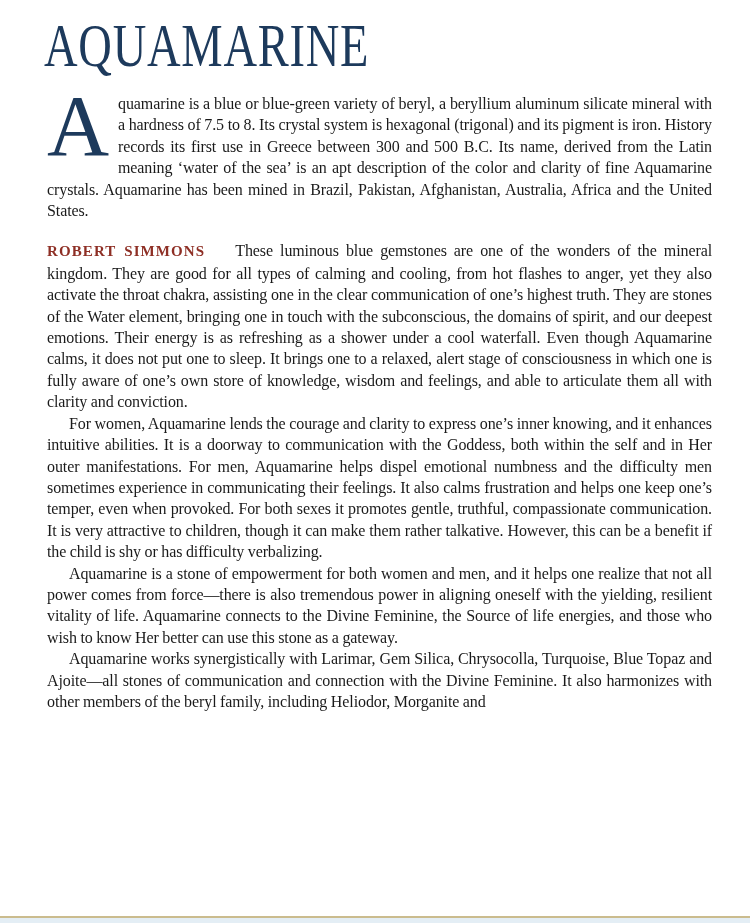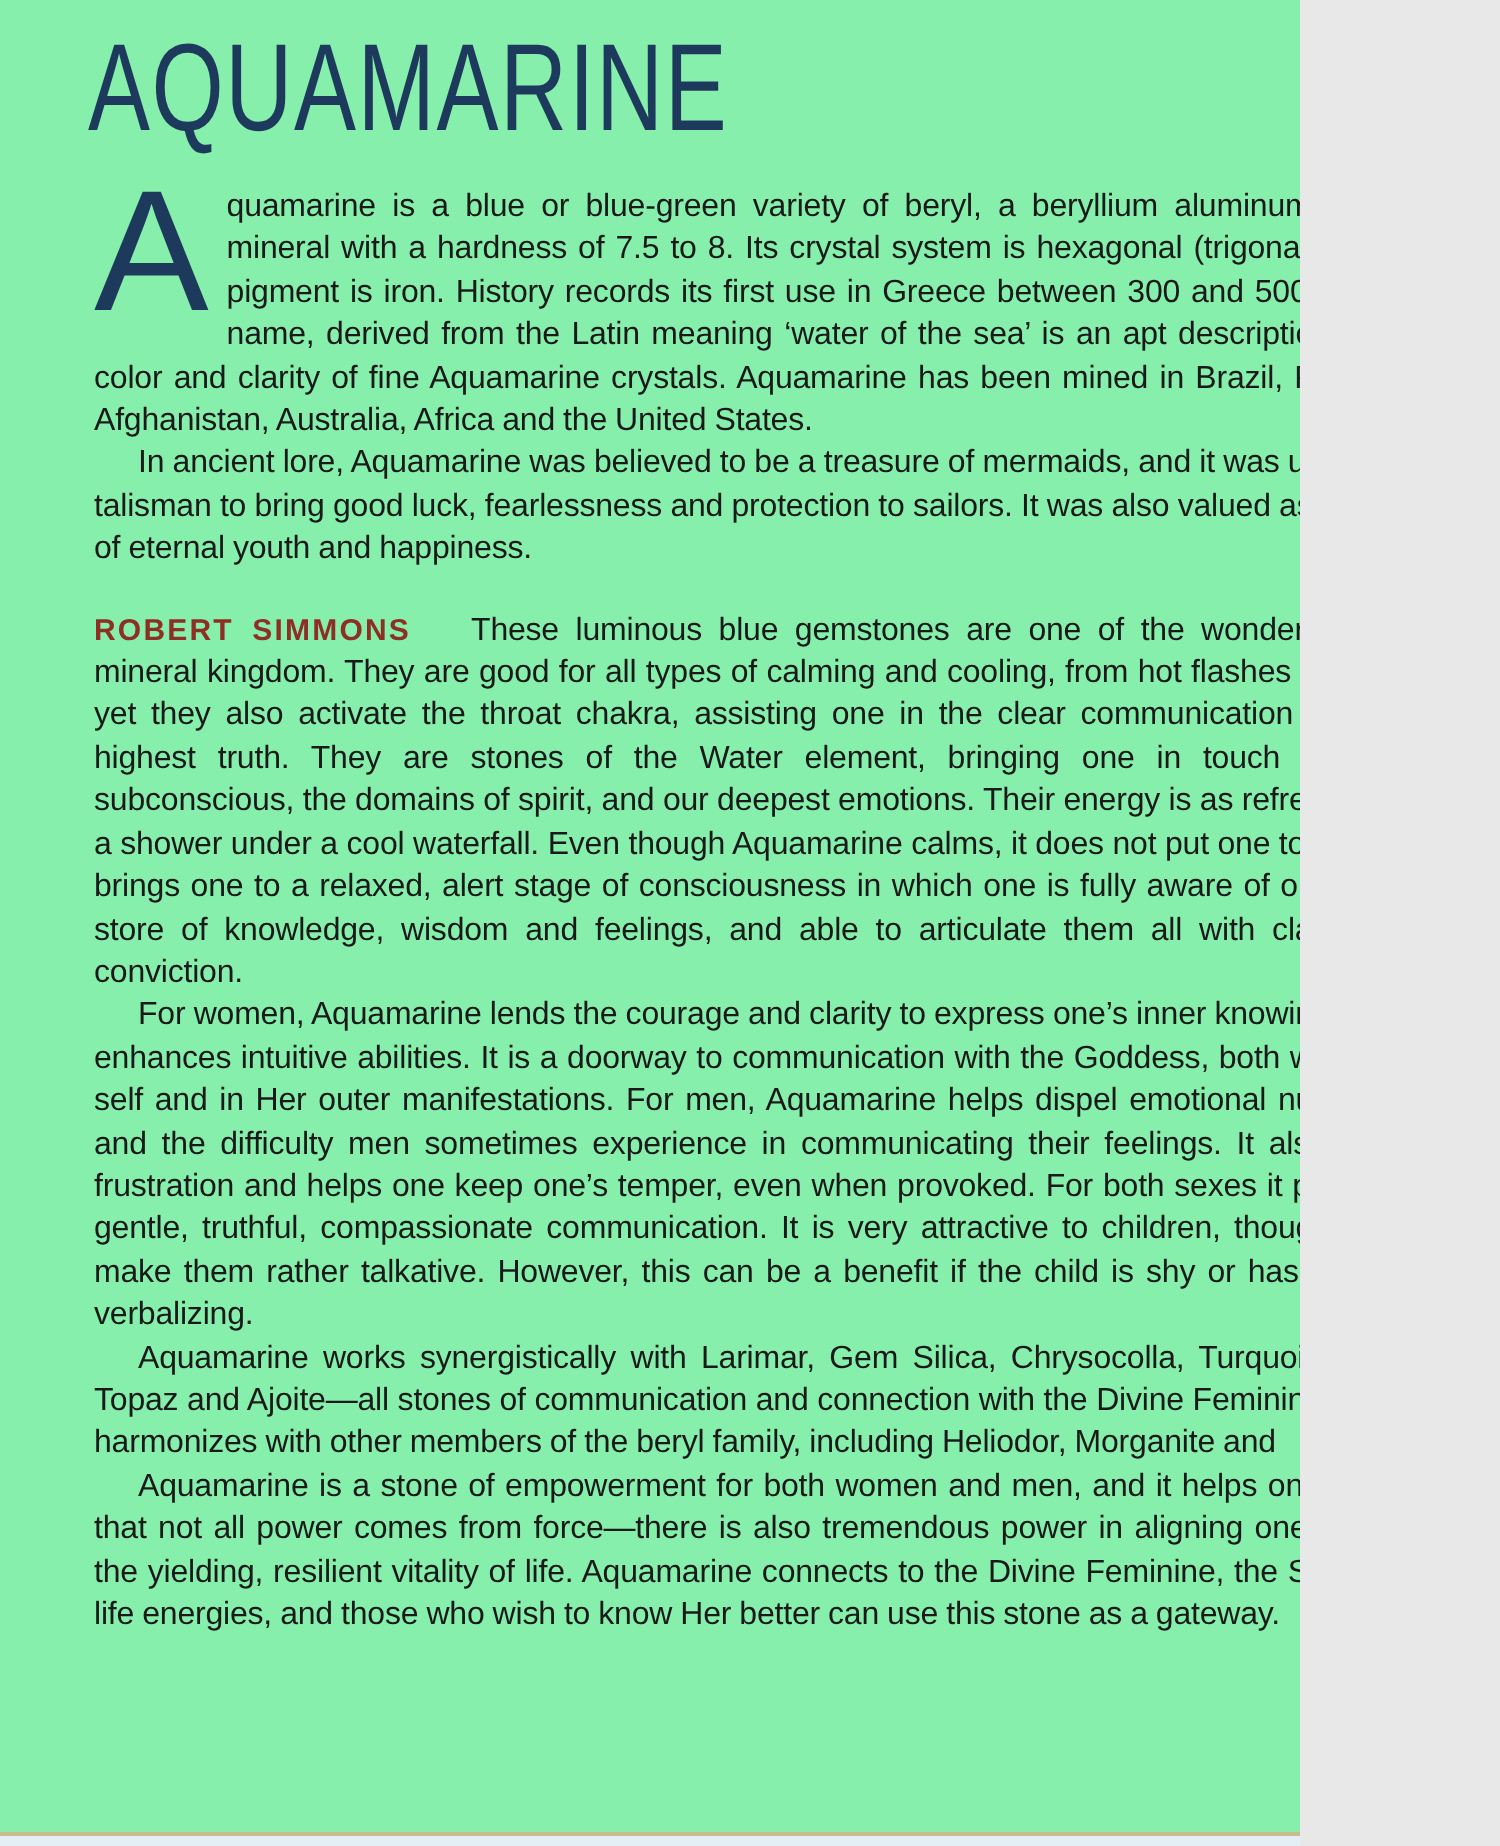--- a/index.html
+++ b/index.html
@@ -1,22 +1,22 @@
 <!DOCTYPE html>
 <html lang="en"><head>
 <meta charset="utf-8">
 <style>
   html,body { margin:0; padding:0; background:#e8e8e8; }
   .page {
     position:relative;
-    width:650px; height:923px;
+    width:750px; height:923px;
     margin:0;
-    background:#86efac;
+    background:#ffffff;
     overflow:hidden;
-    font-family:Liberation Sans, sans-serif;
+    font-family:Liberation Serif, serif;
     color:#1a1a1a;
   }
   .content {
     position:absolute;
     left:47px; top:0;
     width:665px;
   }
   h1.title {
     margin:14px 0 0 -3px;
     padding:0;
@@ -87,24 +87,23 @@
 <body>
 
 <div class="page">
   <div class="content">
 
     <h1 class="title">AQUAMARINE</h1>
 
 
     <div class="body">
       <p><span class="dropcap">A</span><span>quamarine is a blue or blue-green variety of beryl, a beryllium aluminum silicate mineral with a hardness of 7.5 to 8. Its crystal system is hexagonal (trigonal) and its pigment is iron. History records its first use in Greece between 300 and 500 B.C. Its name, derived from the Latin meaning ‘water of the sea’ is an apt description of the color and clarity of fine Aquamarine crystals. Aquamarine has been mined in Brazil, Pakistan, Afghanistan, Australia, Africa and the United States.</span></p>
-      <p class="indent">In ancient lore, Aquamarine was believed to be a treasure of mermaids, and it was used as a talisman to bring good luck, fearlessness and protection to sailors. It was also valued as a stone of eternal youth and happiness.</p>
 
       <p class="section"><span class="author">ROBERT SIMMONS</span><span>These luminous blue gemstones are one of the wonders of the mineral kingdom. They are good for all types of calming and cooling, from hot flashes to anger, yet they also activate the throat chakra, assisting one in the clear communication of one’s highest truth. They are stones of the Water element, bringing one in touch with the subconscious, the domains of spirit, and our deepest emotions. Their energy is as refreshing as a shower under a cool waterfall. Even though Aquamarine calms, it does not put one to sleep. It brings one to a relaxed, alert stage of consciousness in which one is fully aware of one’s own store of knowledge, wisdom and feelings, and able to articulate them all with clarity and conviction.</span></p>
       <p class="indent">For women, Aquamarine lends the courage and clarity to express one’s inner knowing, and it enhances intuitive abilities. It is a doorway to communication with the Goddess, both within the self and in Her outer manifestations. For men, Aquamarine helps dispel emotional numbness and the difficulty men sometimes experience in communicating their feelings. It also calms frustration and helps one keep one’s temper, even when provoked. For both sexes it promotes gentle, truthful, compassionate communication. It is very attractive to children, though it can make them rather talkative. However, this can be a benefit if the child is shy or has difficulty verbalizing.</p>
+      <p class="indent">Aquamarine is a stone of empowerment for both women and men, and it helps one realize that not all power comes from force—there is also tremendous power in aligning oneself with the yielding, resilient vitality of life. Aquamarine connects to the Divine Feminine, the Source of life energies, and those who wish to know Her better can use this stone as a gateway.</p>
       <p class="indent">Aquamarine works synergistically with Larimar, Gem Silica, Chrysocolla, Turquoise, Blue Topaz and Ajoite—all stones of communication and connection with the Divine Feminine. It also harmonizes with other members of the beryl family, including Heliodor, Morganite and</p>
-      <p class="indent">Aquamarine is a stone of empowerment for both women and men, and it helps one realize that not all power comes from force—there is also tremendous power in aligning oneself with the yielding, resilient vitality of life. Aquamarine connects to the Divine Feminine, the Source of life energies, and those who wish to know Her better can use this stone as a gateway.</p>
     </div>
 
   </div>
 
   <div class="page-edge"></div>
 </div>
 
 </body></html>

